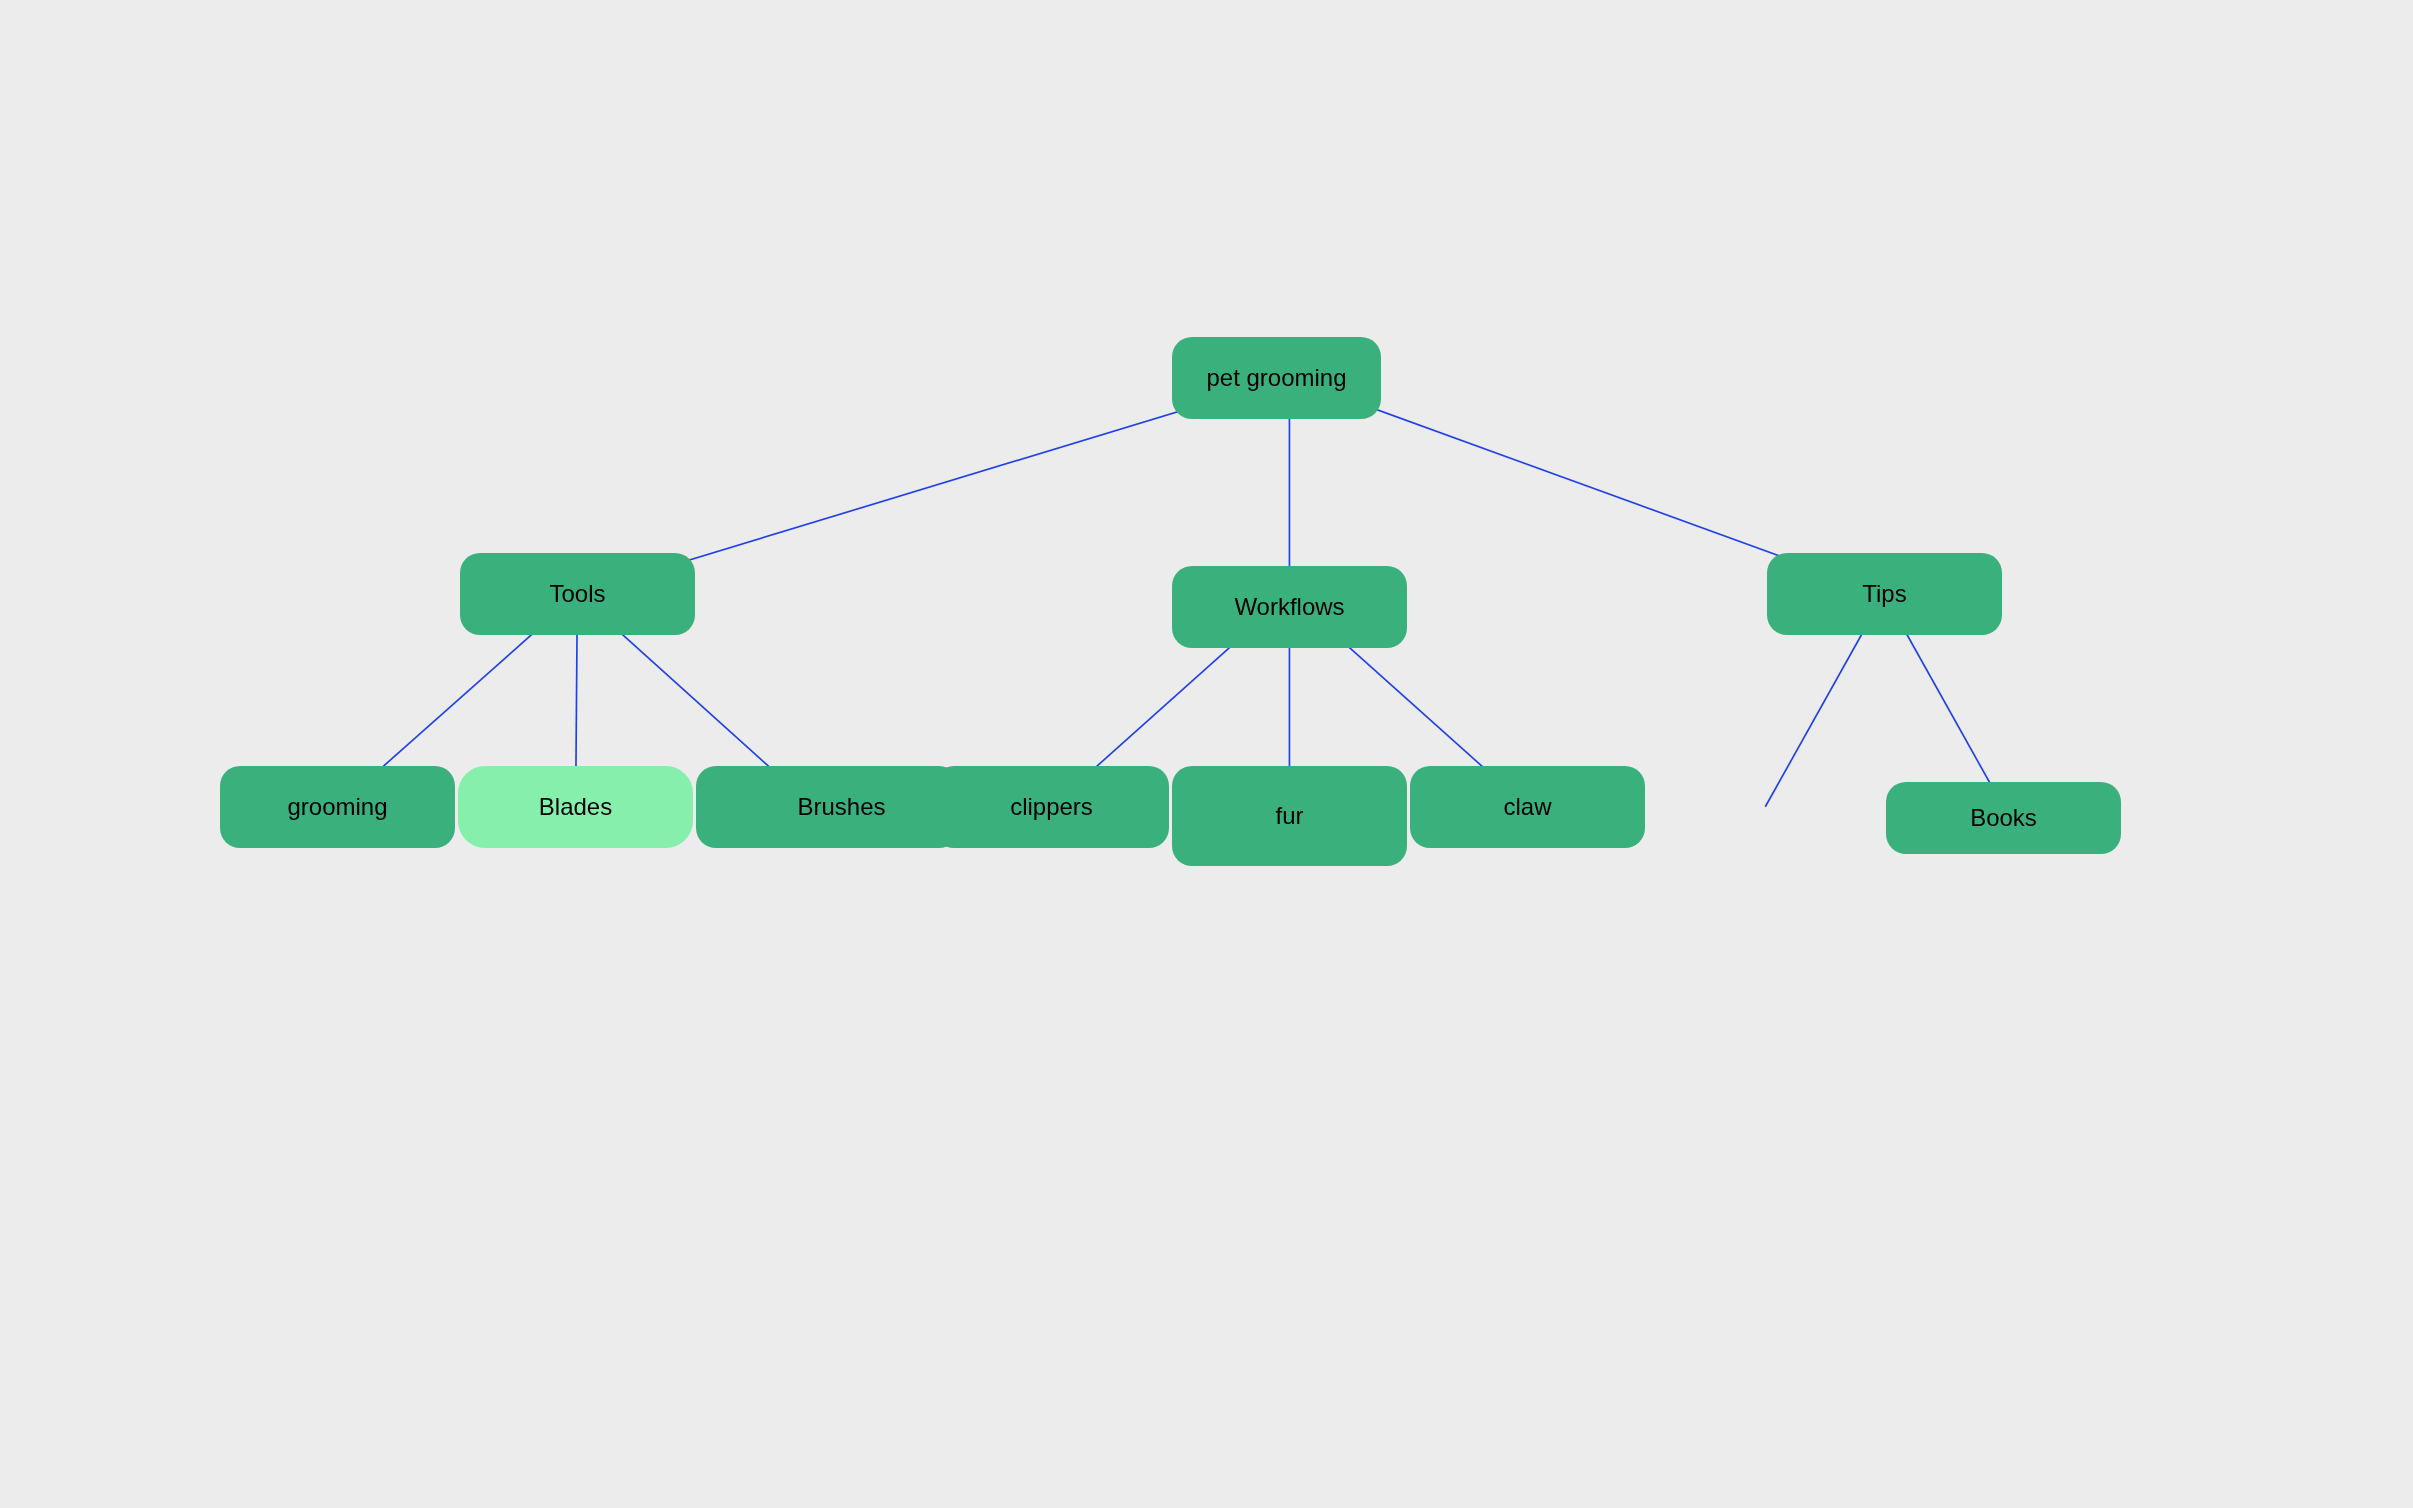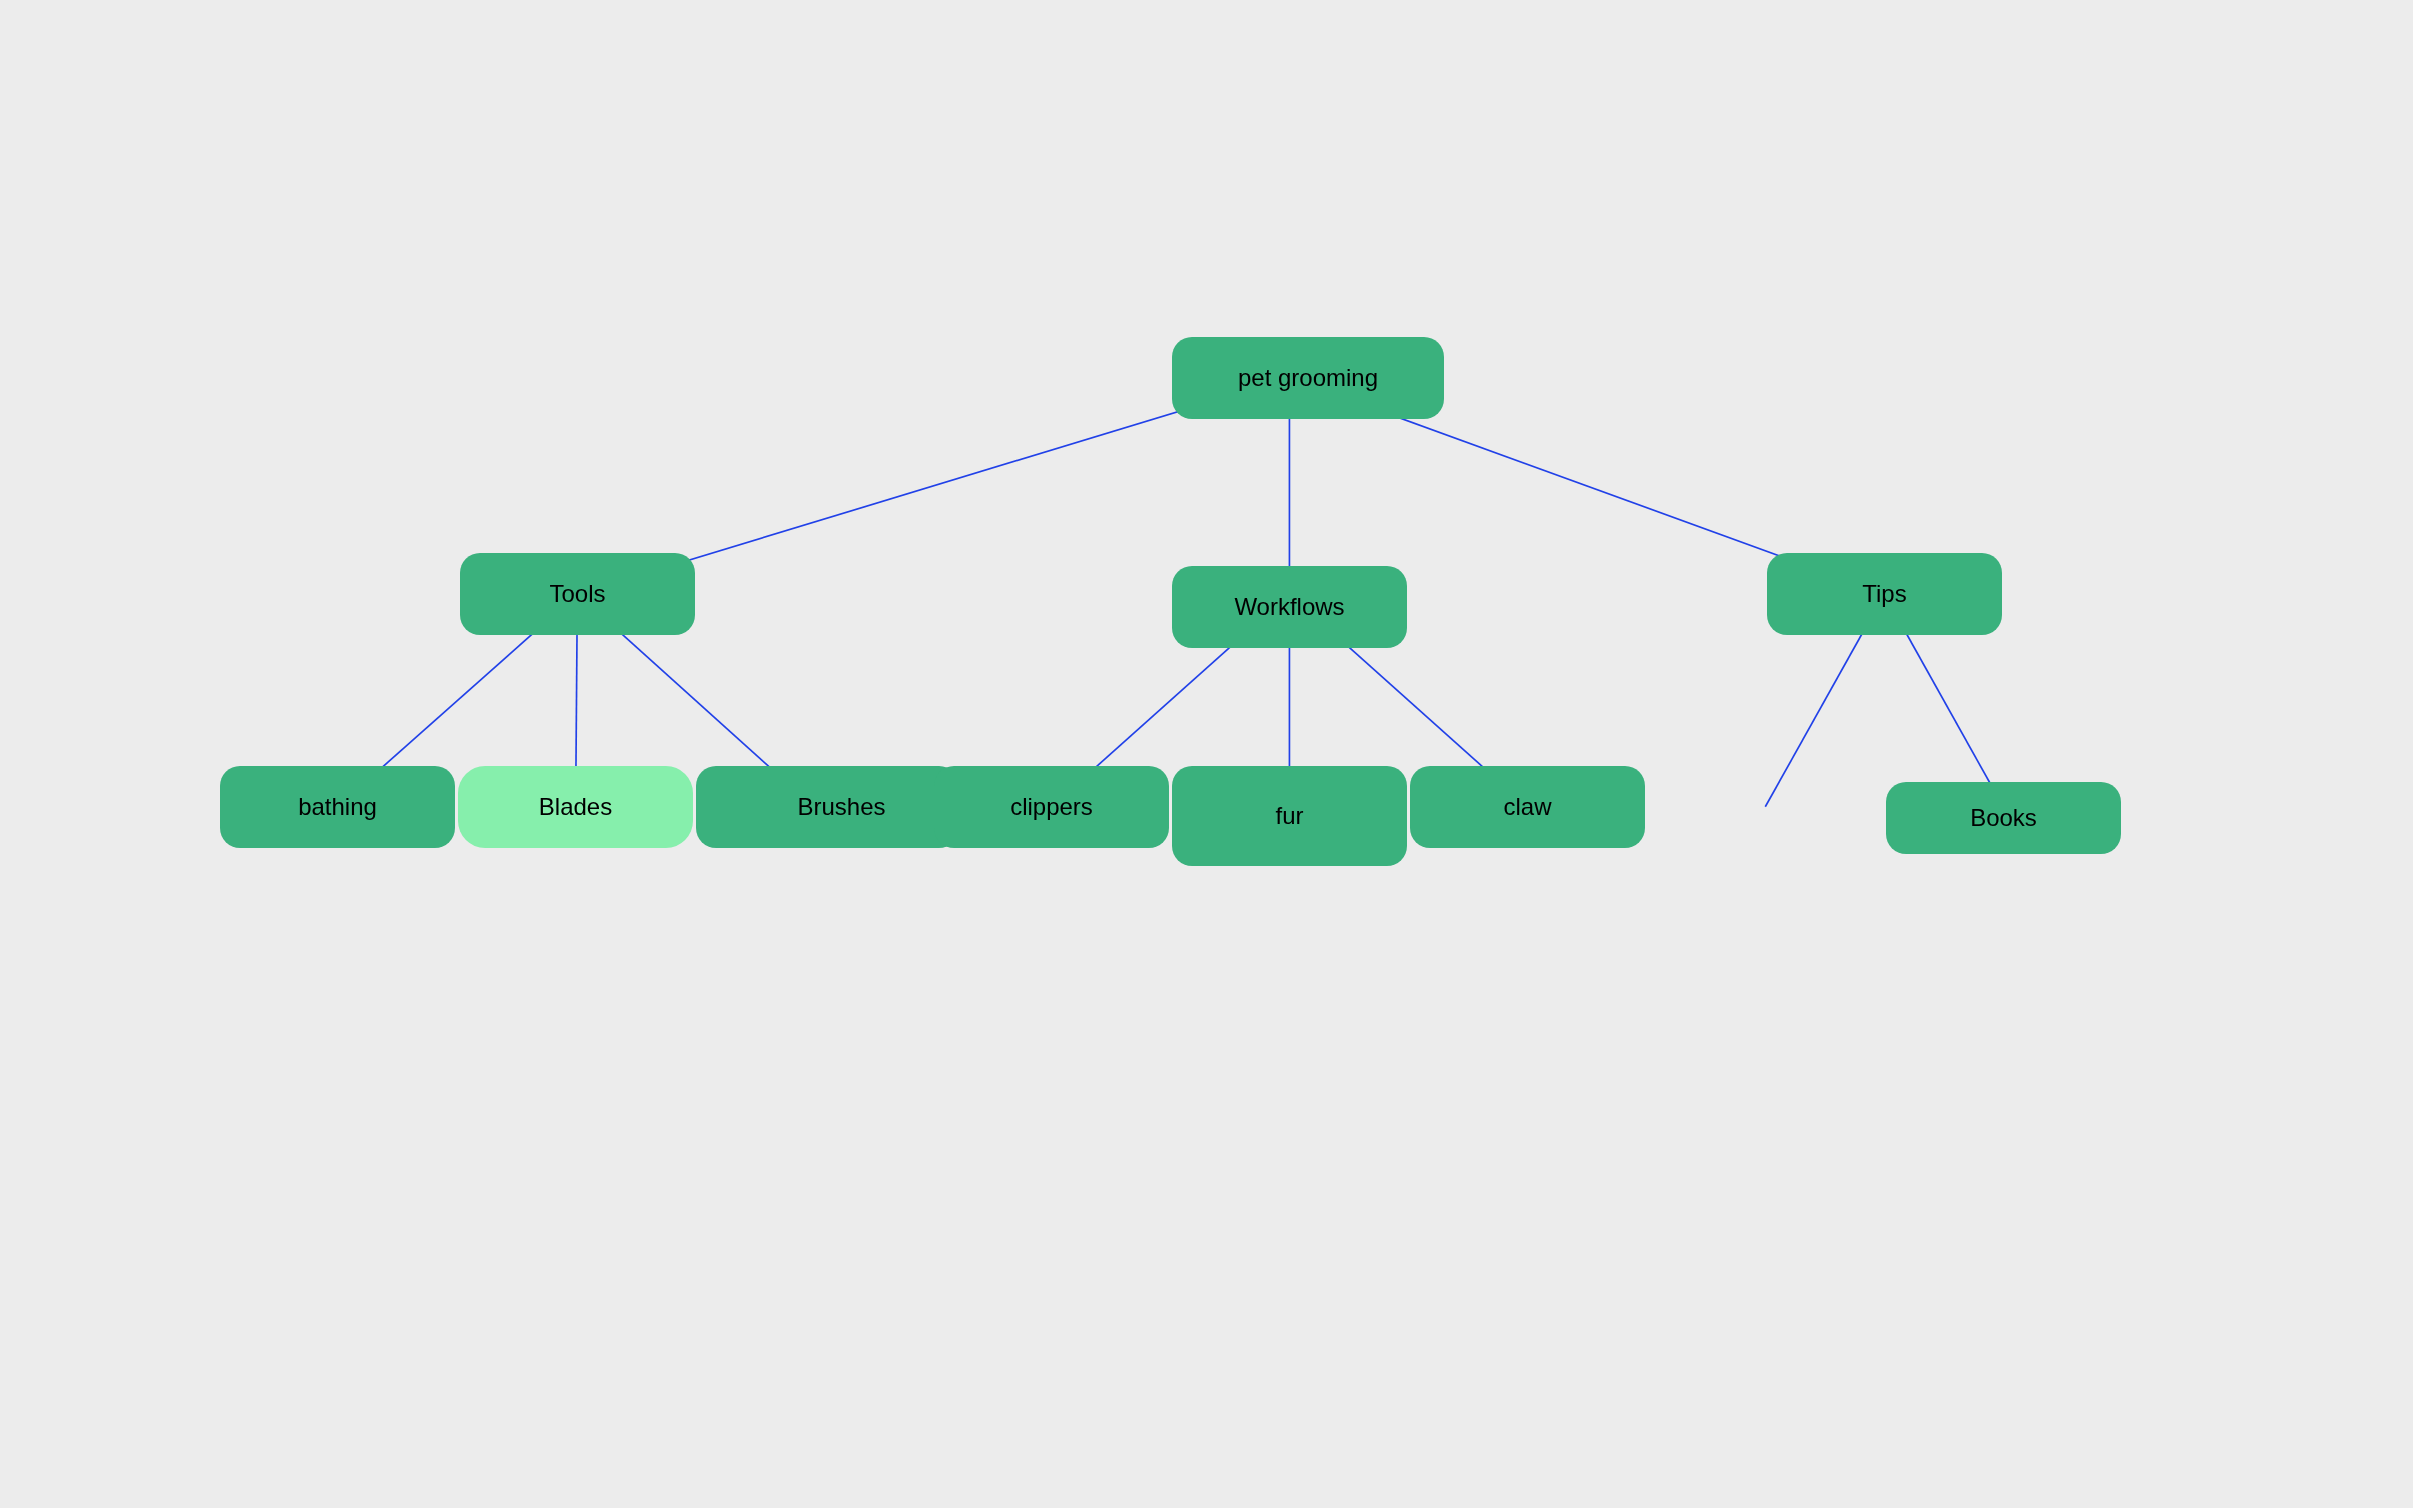--- a/index.html
+++ b/index.html
@@ -49,25 +49,25 @@
       <line x1="689" y1="709" x2="403" y2="963" stroke="#2141e8" stroke-width="2"></line>
       <line x1="689" y1="709" x2="687" y2="963" stroke="#2141e8" stroke-width="2"></line>
       <line x1="689" y1="709" x2="971" y2="963" stroke="#2141e8" stroke-width="2"></line>
       <line x1="1539" y1="709" x2="1255" y2="963" stroke="#2141e8" stroke-width="2"></line>
       <line x1="1539" y1="709" x2="1539" y2="963" stroke="#2141e8" stroke-width="2"></line>
       <line x1="1539" y1="709" x2="1823" y2="963" stroke="#2141e8" stroke-width="2"></line>
       <line x1="2249" y1="709" x2="2107" y2="963" stroke="#2141e8" stroke-width="2"></line>
       <line x1="2249" y1="709" x2="2391" y2="963" stroke="#2141e8" stroke-width="2"></line>
     </svg>
 
-<div class="node" style="left: 1172px; top: 337px; width: 272px; height: 82px; background: rgb(58, 177, 125); color: rgb(0, 0, 0);">pet grooming</div>
+<div class="node" style="left: 1172px; top: 337px; width: 209px; height: 82px; background: rgb(58, 177, 125); color: rgb(0, 0, 0);">pet grooming</div>
     <div class="node" style="left: 460px; top: 553px; width: 235px; height: 82px; background: rgb(58, 177, 125); color: rgb(0, 0, 0);">Tools</div>
     <div class="node" style="left: 1172px; top: 553px; width: 235px; height: 82px; background: rgb(58, 177, 125); color: rgb(0, 0, 0); margin-top: 13px;">Workflows</div>
     <div class="node" style="left: 1767px; top: 553px; width: 235px; height: 82px; background: rgb(58, 177, 125); color: rgb(0, 0, 0); text-align: right;">Tips</div>
-    <div class="node" style="left: 220px; top: 766px; width: 235px; height: 82px; background: rgb(58, 177, 125); color: rgb(0, 0, 0);">bathing</div>
+    <div class="node" style="left: 220px; top: 766px; width: 235px; height: 82px; background: rgb(58, 177, 125); color: rgb(0, 0, 0);">grooming</div>
     <div class="node" style="left: 458px; top: 766px; width: 235px; height: 82px; background: #86efac; color: rgb(0, 0, 0); border-radius: 27px;">Blades</div>
     <div class="node" style="left: 696px; top: 766px; width: 235px; height: 82px; background: rgb(58, 177, 125); color: rgb(0, 0, 0); padding-left: 28px;">Brushes</div>
     <div class="node" style="left: 934px; top: 766px; width: 235px; height: 82px; background: rgb(58, 177, 125); color: rgb(0, 0, 0);">clippers</div>
     <div class="node" style="left: 1172px; top: 766px; width: 235px; height: 100px; background: rgb(58, 177, 125); color: rgb(0, 0, 0);">fur</div>
     <div class="node" style="left: 1410px; top: 766px; width: 235px; height: 82px; background: rgb(58, 177, 125); color: rgb(0, 0, 0);">claw</div>
     <div class="node" style="left: 1886px; top: 782px; width: 235px; height: 72px; background: rgb(58, 177, 125); color: rgb(0, 0, 0); text-align: right;">Books</div>
   </div>
 
 
 </body></html>

